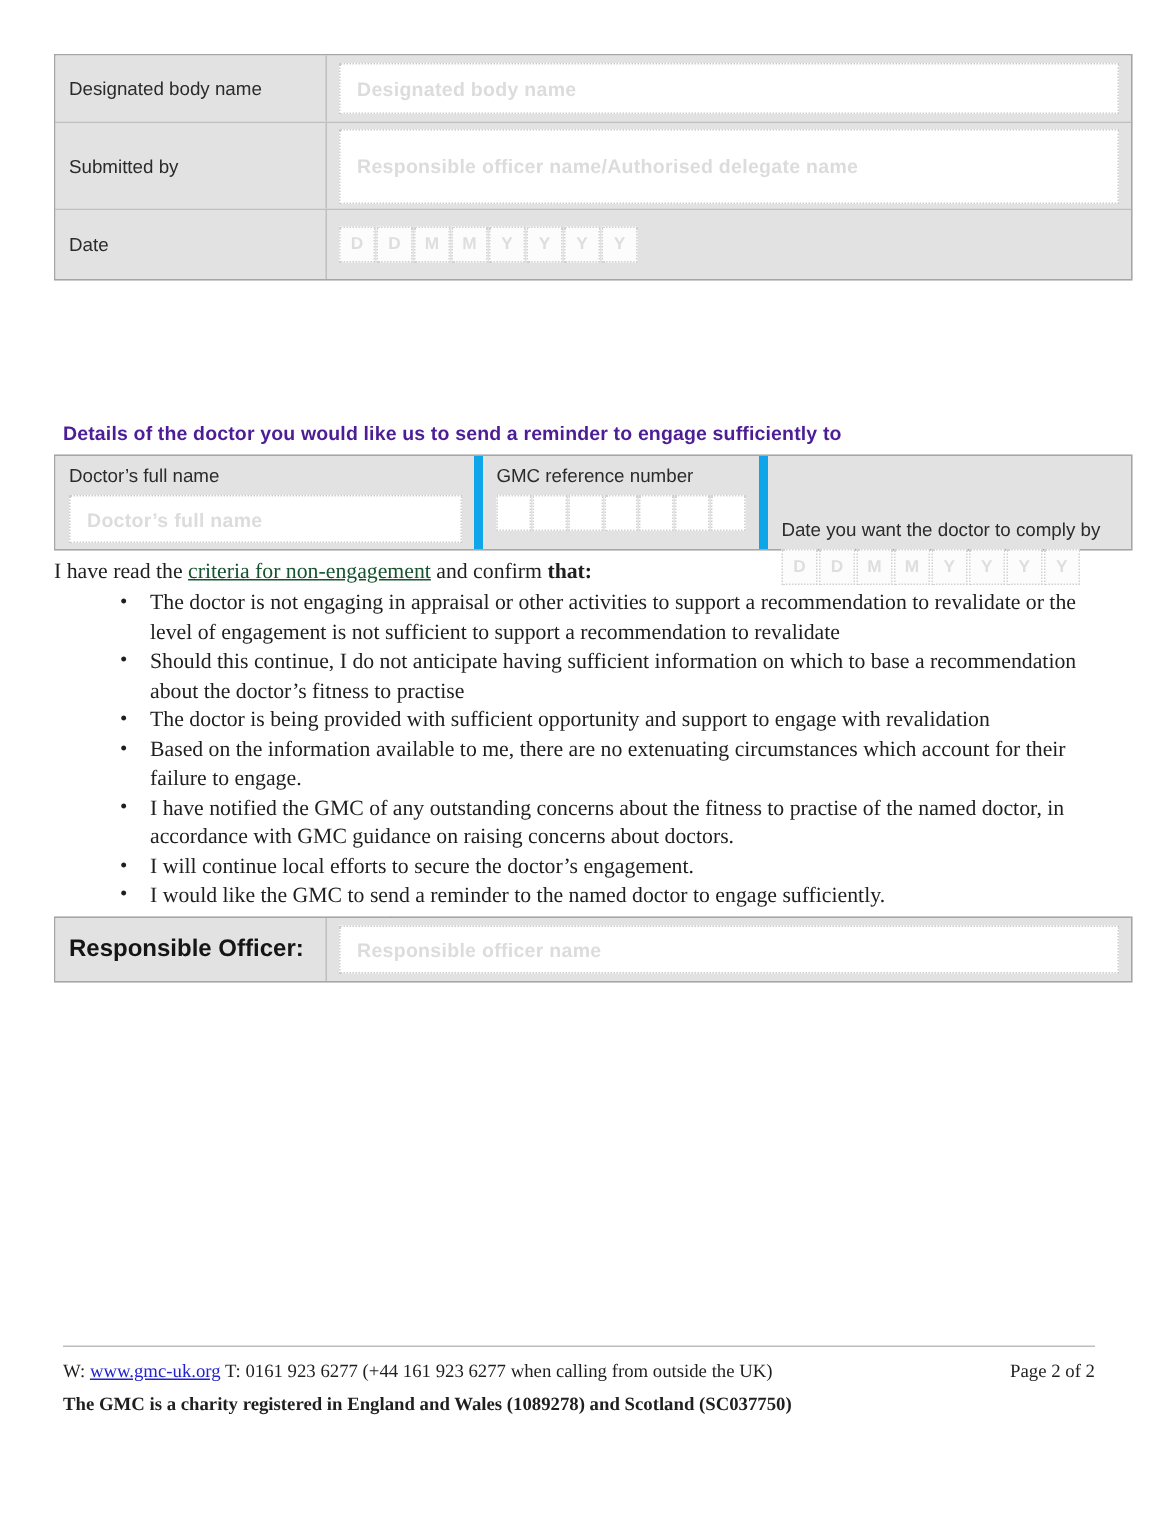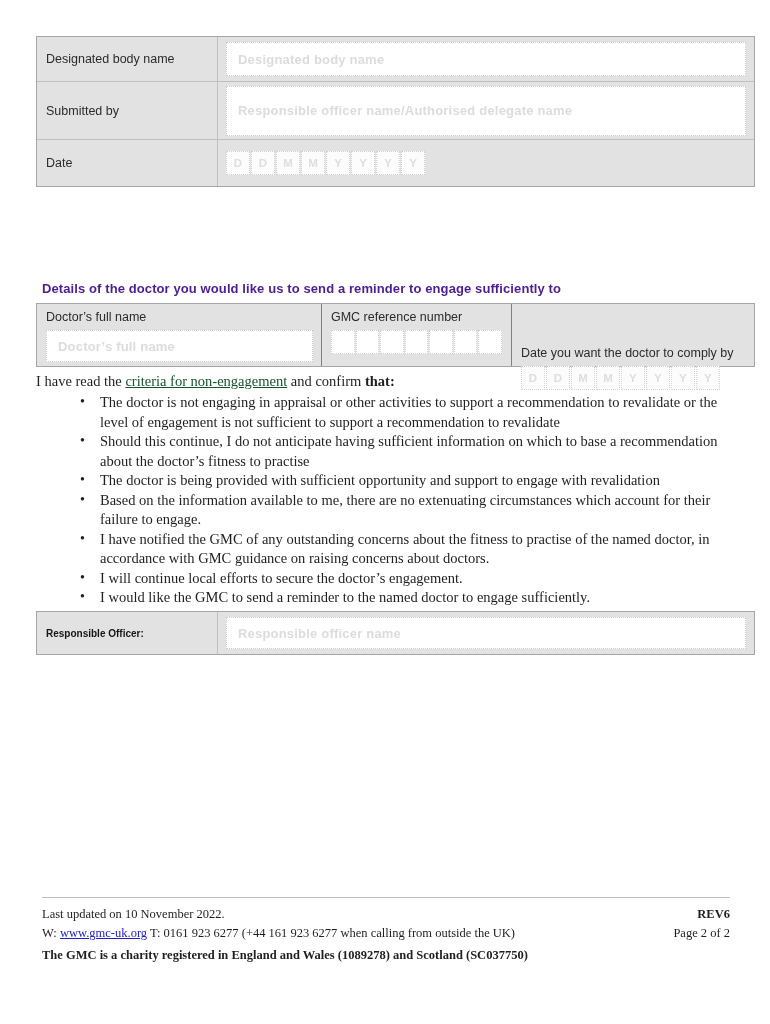--- a/index.html
+++ b/index.html
@@ -119,21 +119,21 @@
   
   #doctor-table {
     left: 36px;
     top: 303px;
     width: 719px;
     height: 64px;
     display: flex;
   }
   .dcol {
     box-sizing: border-box;
-    border-right: 1px solid #0ea5e9;
+    border-right: 6px solid #0ea5e9;
     background: #e2e2e2;
     padding: 4px 8px 0 9px;
   }
   .dcol:last-child { border-right: none; }
   .dcol-name { width: 286px; }
   .dcol-gmc  { width: 190px; }
   .dcol-date { width: 243px; margin-top: 36px; }
   .dcol-head {
     font-size: 12.5px;
     color: #2b2b2b;
@@ -190,21 +190,21 @@
 
   
   #ro-table {
     left: 36px;
     top: 611px;
     width: 719px;
   }
   #ro-table .label-cell {
     width: 181px;
     font-weight: bold;
-    font-size: 10px;
+    font-size: 16px;
     color: #151515;
   }
   .row-ro { height: 42px; }
   .row-ro .text-input { height: 32px; }
 
   
   #footer {
     position: absolute;
     left: 42px;
     top: 897px;
@@ -331,23 +331,19 @@
     <div class="form-row row-ro">
       <div class="label-cell">Responsible Officer:</div>
       <div class="field-cell">
         <div class="text-input">Responsible officer name</div>
       </div>
     </div>
   </div>
 
   <div id="footer">
     <div class="foot-row">
-      <span class="foot-left">Last updated on 10 November 2022.</span>
-      <span class="foot-right foot-bold">REV6</span>
-    </div>
-    <div class="foot-row">
       <span class="foot-left"><span>W: </span><a class="link" href="#">www.gmc-uk.org</a><span> T: 0161 923 6277 (+44 161 923 6277 when calling from outside the UK)</span></span>
       <span class="foot-right">Page 2 of 2</span>
     </div>
     <div id="foot-charity">The GMC is a charity registered in England and Wales (1089278) and Scotland (SC037750)</div>
   </div>
 
 </div>
 
 </body></html>

